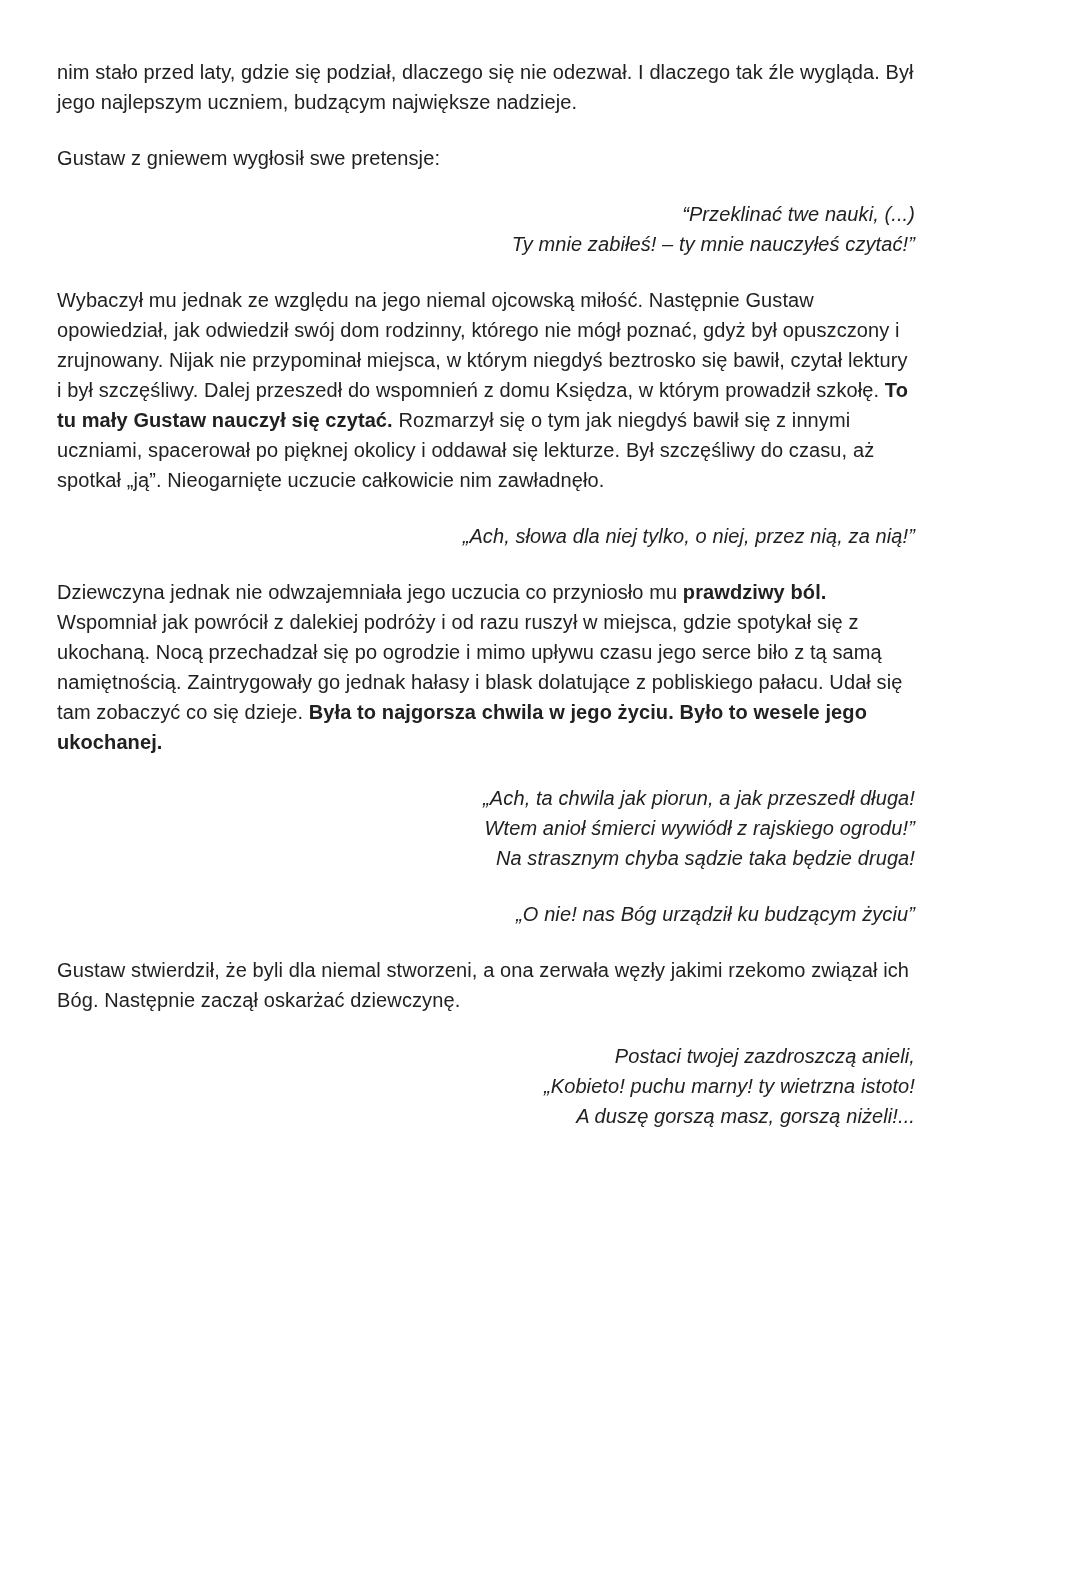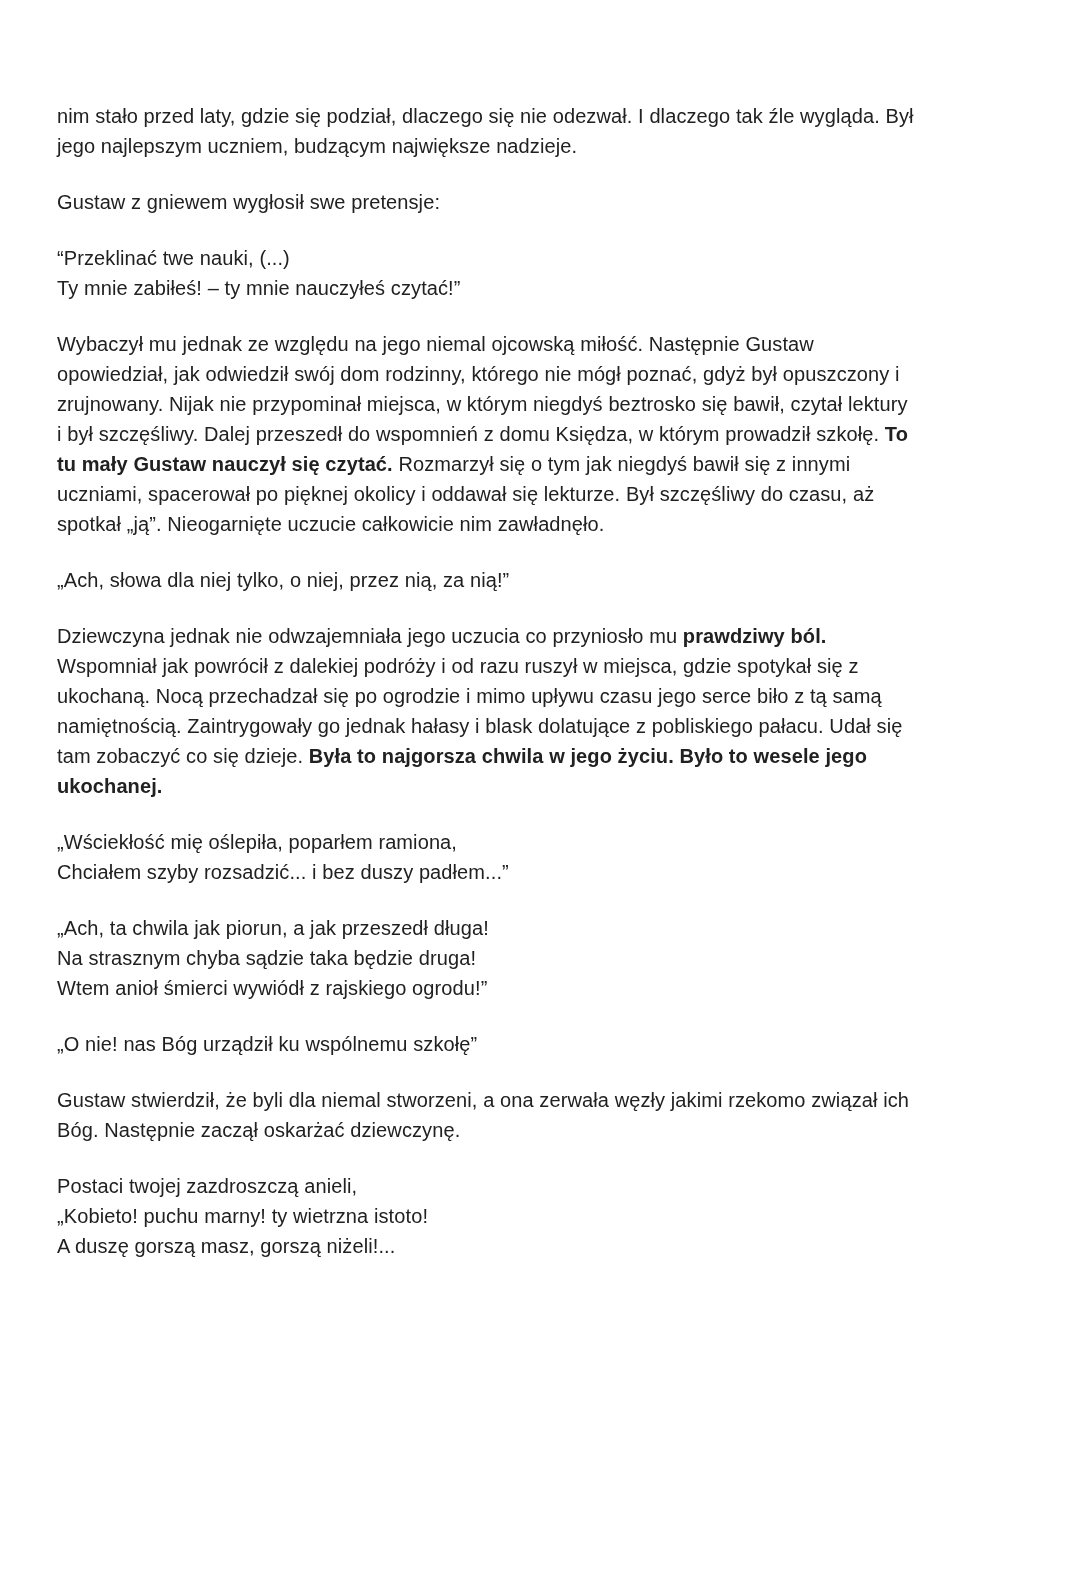--- a/index.html
+++ b/index.html
@@ -8,30 +8,31 @@
     width: 1080px;
   }
   body {
     min-height: 1573px;
     font-family: "Liberation Sans", "DejaVu Sans", sans-serif;
     color: #212121;
   }
   .page {
     padding: 57px 57px 40px 57px;
     width: 972px;
-    margin-top: 44px;
   }
   .doc p {
     font-size: 20px;
     line-height: 30px;
     margin: 0 0 26px 0;
     max-width: 966px;
     letter-spacing: 0.1px;
   }
   .doc p.quote {
+    font-style: italic;
+    text-align: right;
   }
   .doc .qline { display: block; }
   .doc b { font-weight: bold; }
 </style>
 </head>
 <body>
 
 <div class="page">
   <div class="doc">
 
@@ -45,35 +46,31 @@
       </p>
 
     <p><span>Wybaczył mu jednak ze względu na jego niemal ojcowską miłość. Następnie Gustaw opowiedział, jak odwiedził swój dom rodzinny, którego nie mógł poznać, gdyż był opuszczony i zrujnowany. Nijak nie przypominał miejsca, w którym niegdyś beztrosko się bawił, czytał lektury i był szczęśliwy. Dalej przeszedł do wspomnień z domu Księdza, w którym prowadził szkołę. </span><b>To tu mały Gustaw nauczył się czytać.</b><span> Rozmarzył się o tym jak niegdyś bawił się z innymi uczniami, spacerował po pięknej okolicy i oddawał się lekturze. Był szczęśliwy do czasu, aż spotkał „ją”. Nieogarnięte uczucie całkowicie nim zawładnęło.</span></p>
 
     <p class="quote">
         <span class="qline">„Ach, słowa dla niej tylko, o niej, przez nią, za nią!”</span>
       </p>
 
     <p><span>Dziewczyna jednak nie odwzajemniała jego uczucia co przyniosło mu </span><b>prawdziwy ból.</b><span> Wspomniał jak powrócił z dalekiej podróży i od razu ruszył w miejsca, gdzie spotykał się z ukochaną. Nocą przechadzał się po ogrodzie i mimo upływu czasu jego serce biło z tą samą namiętnością. Zaintrygowały go jednak hałasy i blask dolatujące z pobliskiego pałacu. Udał się tam zobaczyć co się dzieje. </span><b>Była to najgorsza chwila w jego życiu. Było to wesele jego ukochanej.</b></p>
 
+
+
     <p class="quote">
-        <span class="qline">„Wściekłość mię oślepiła, poparłem ramiona,</span>
-        <span class="qline">Chciałem szyby rozsadzić... i bez duszy padłem...”</span>
+        <span class="qline">„Ach, ta chwila jak piorun, a jak przeszedł długa!</span>
+        <span class="qline">Wtem anioł śmierci wywiódł z rajskiego ogrodu!”</span>
+        <span class="qline">Na strasznym chyba sądzie taka będzie druga!</span>
       </p>
 
 
     <p class="quote">
-        <span class="qline">„Ach, ta chwila jak piorun, a jak przeszedł długa!</span>
-        <span class="qline">Na strasznym chyba sądzie taka będzie druga!</span>
-        <span class="qline">Wtem anioł śmierci wywiódł z rajskiego ogrodu!”</span>
-      </p>
-
-
-    <p class="quote">
-        <span class="qline">„O nie! nas Bóg urządził ku wspólnemu szkołę”</span>
+        <span class="qline">„O nie! nas Bóg urządził ku budzącym życiu”</span>
       </p>
 
     <p><span>Gustaw stwierdził, że byli dla niemal stworzeni, a ona zerwała węzły jakimi rzekomo związał ich Bóg. Następnie zaczął oskarżać dziewczynę.</span></p>
 
     <p class="quote">
         <span class="qline">Postaci twojej zazdroszczą anieli,</span>
         <span class="qline">„Kobieto! puchu marny! ty wietrzna istoto!</span>
         <span class="qline">A duszę gorszą masz, gorszą niżeli!...</span>
       </p>
 

